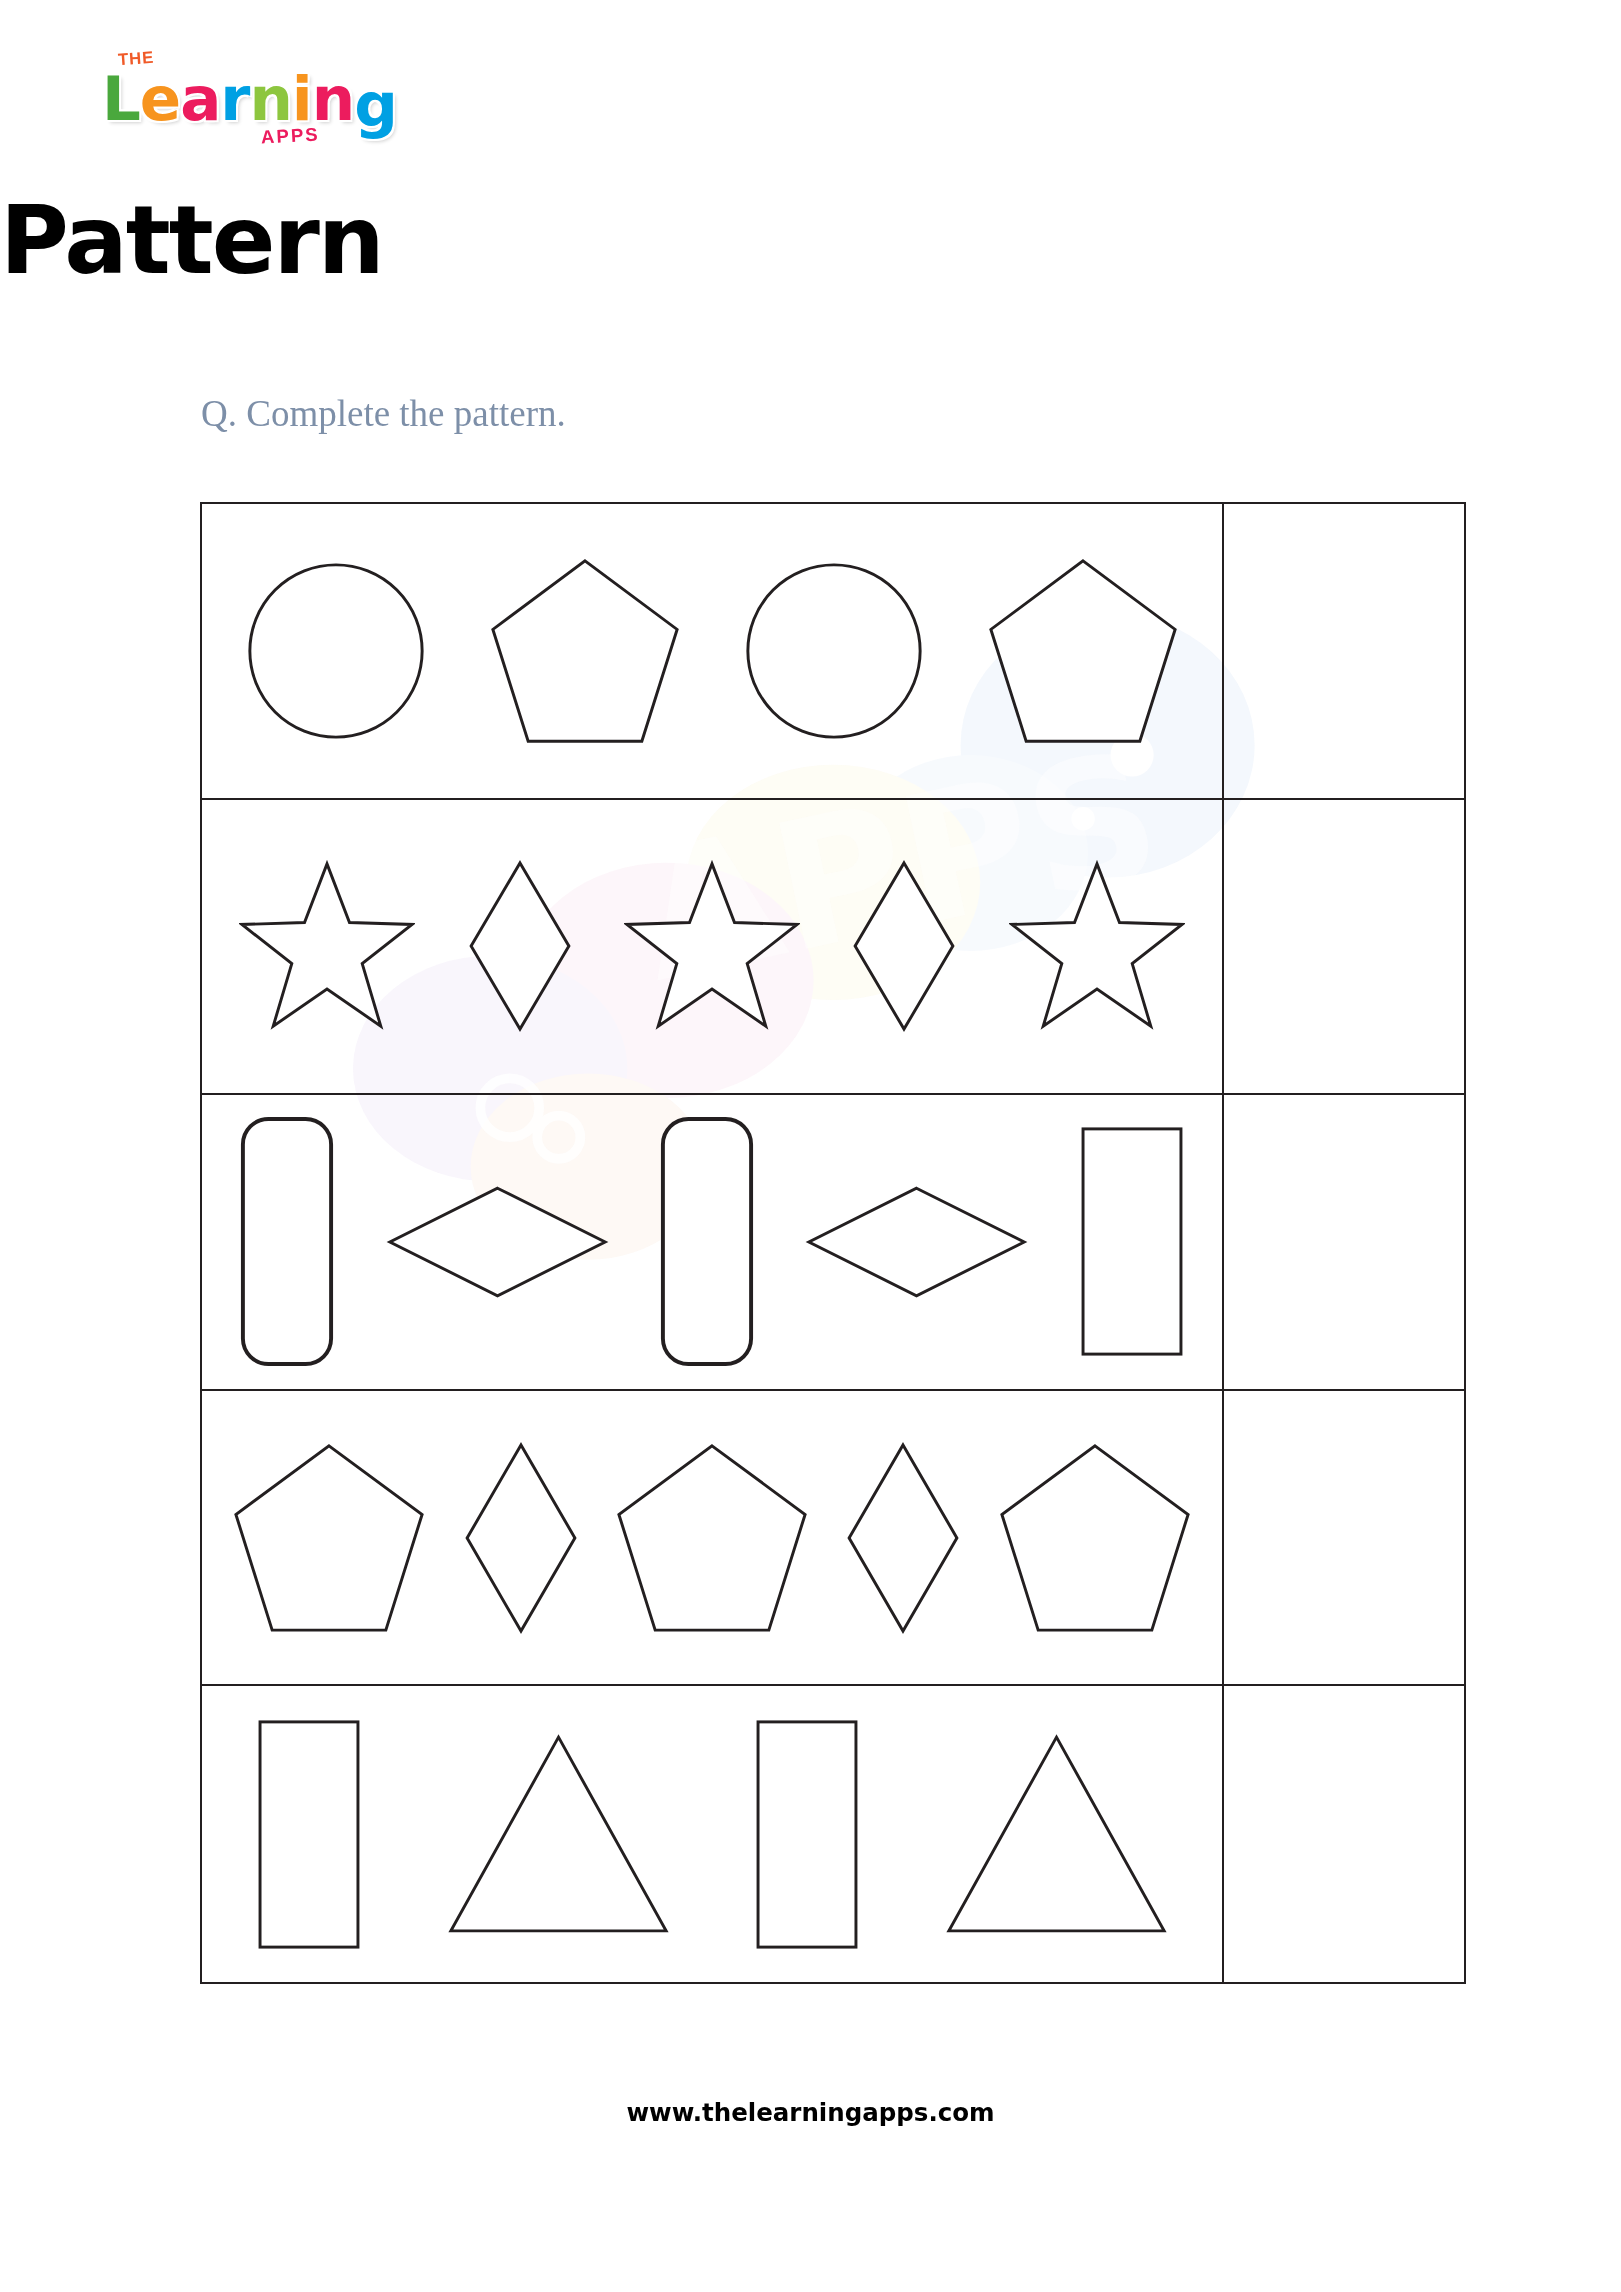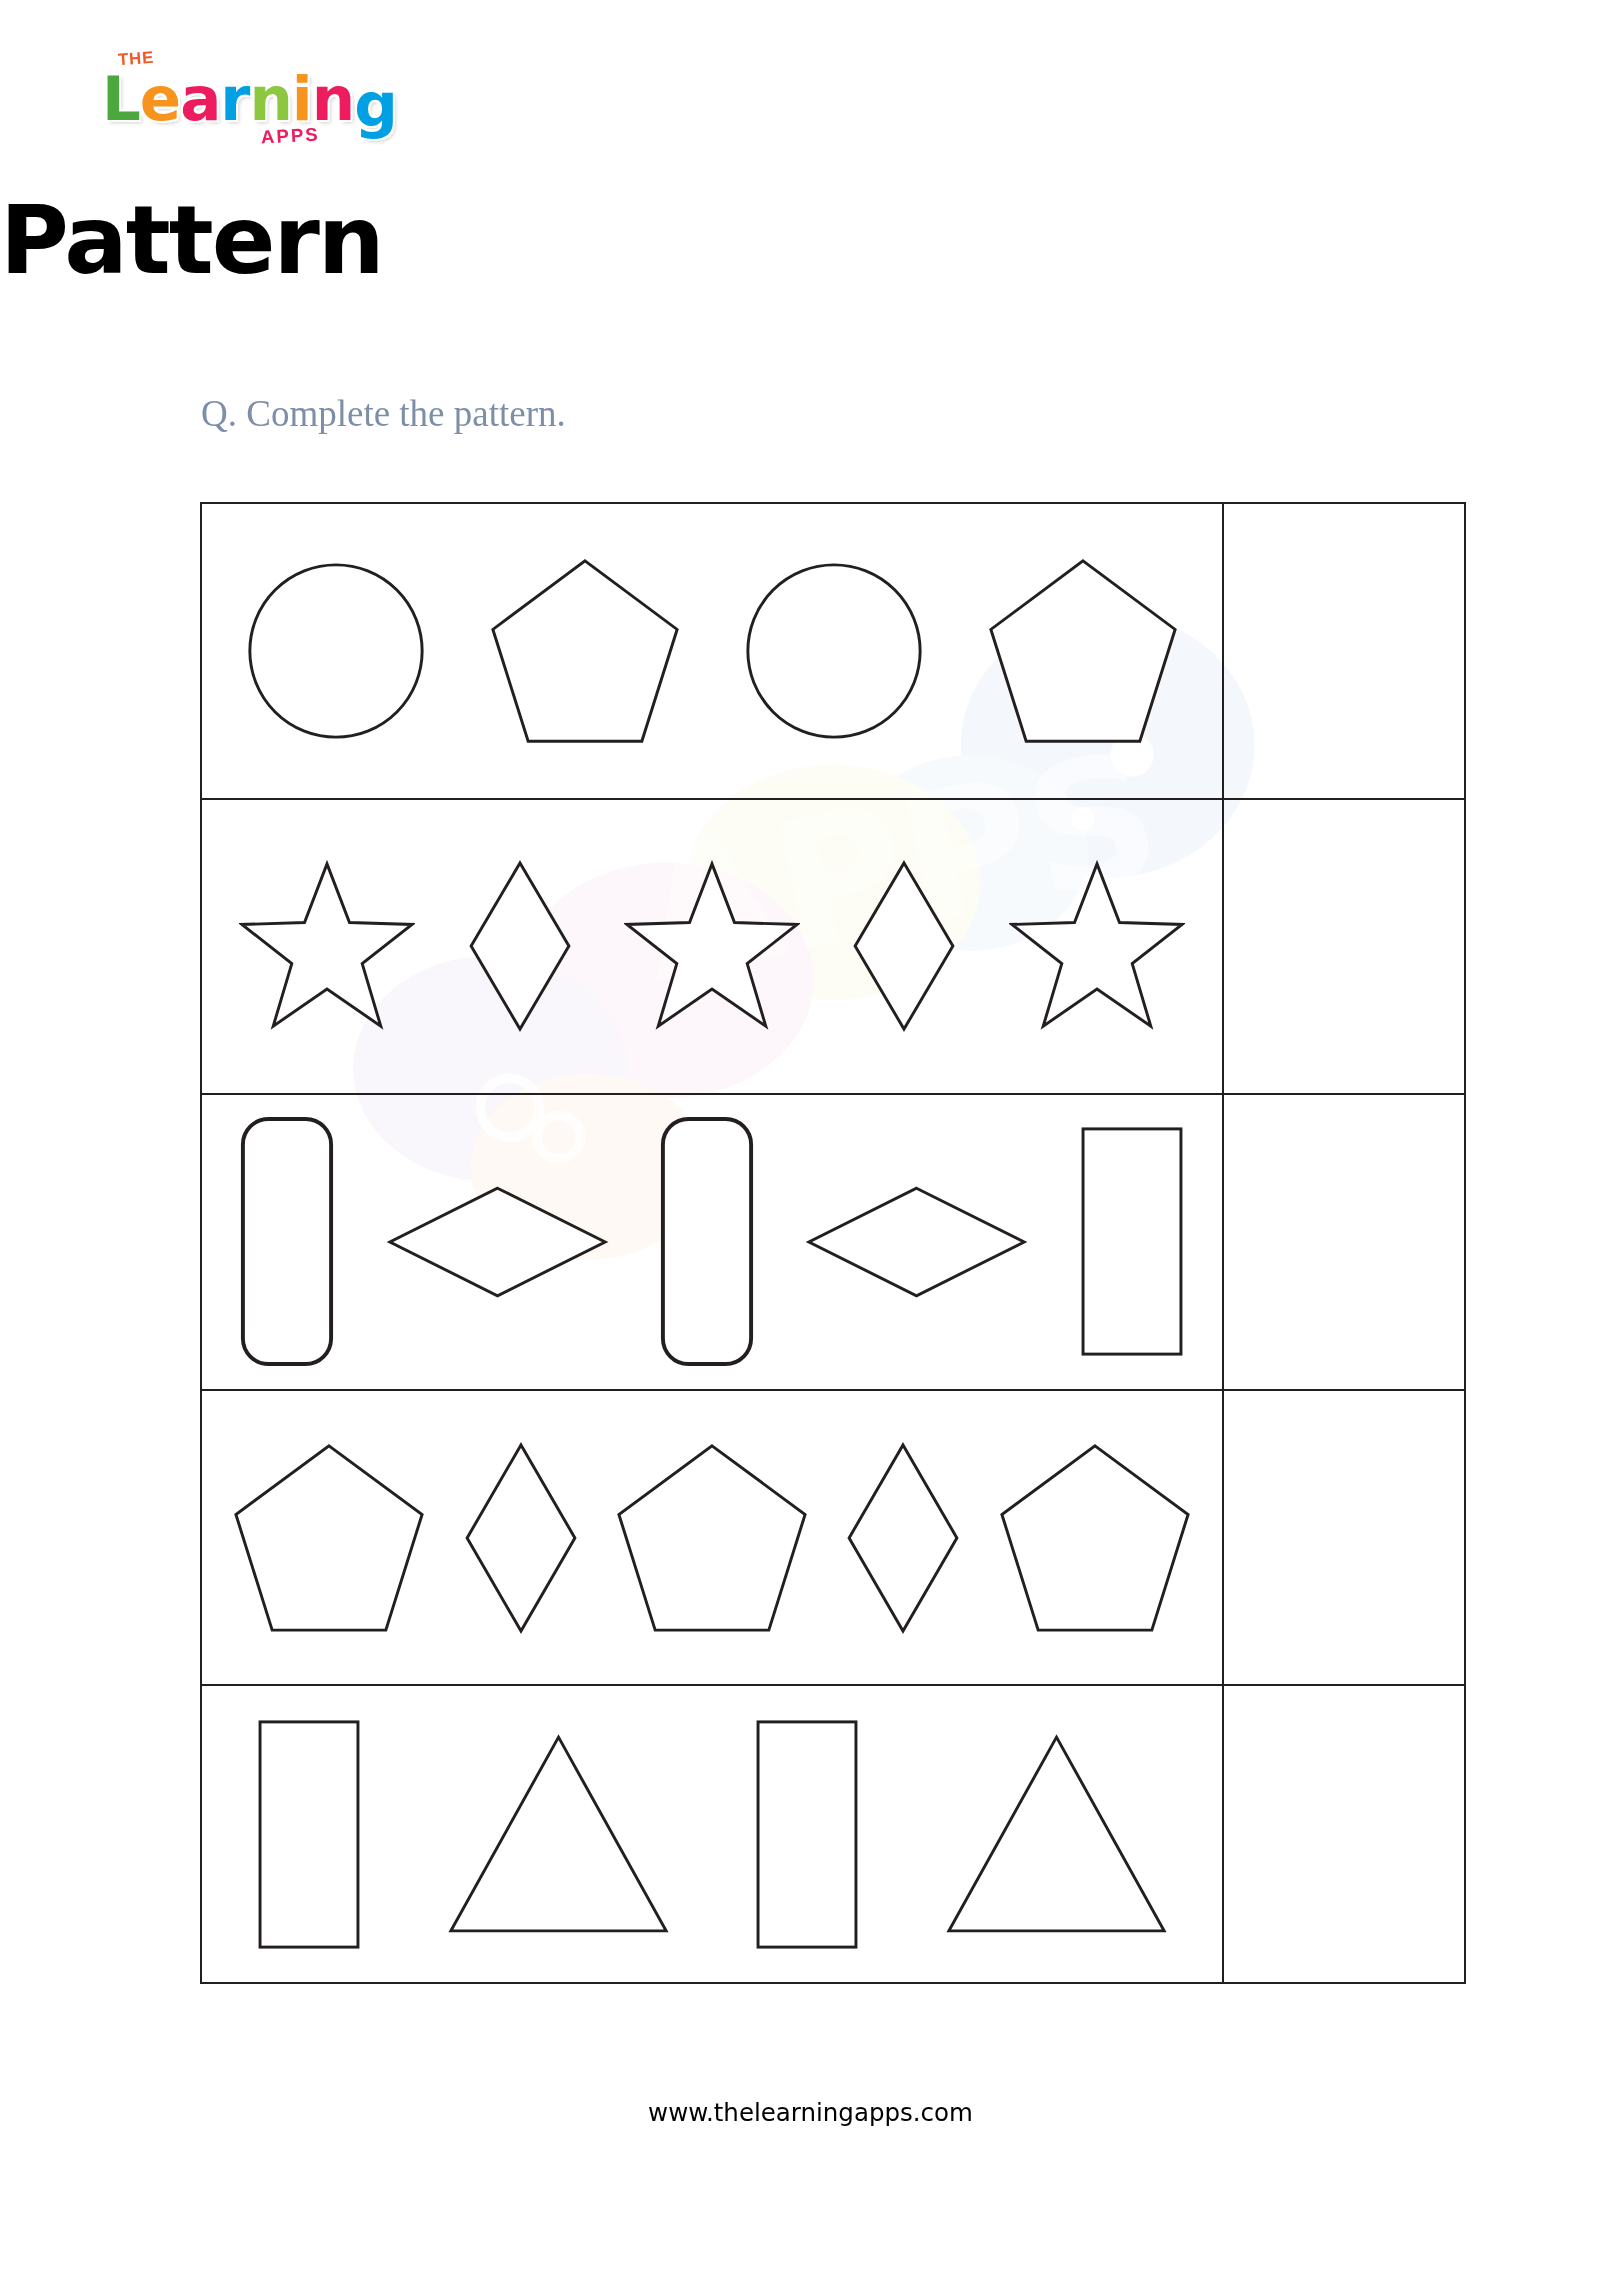--- a/index.html
+++ b/index.html
@@ -137,21 +137,21 @@
   .shape { display: block; }
 
   
   .footer {
     position: absolute;
     left: 0;
     top: 2098px;
     width: 100%;
     text-align: center;
     font-family: "DejaVu Sans", sans-serif;
-    font-weight: normal;
+    font-weight: bold;
     font-size: 24.5px;
     color: #000000;
   }
 </style>
 </head>
 <body>
 
 <div class="logo">
   <div class="logo-the">THE</div>
   <div class="logo-main">

